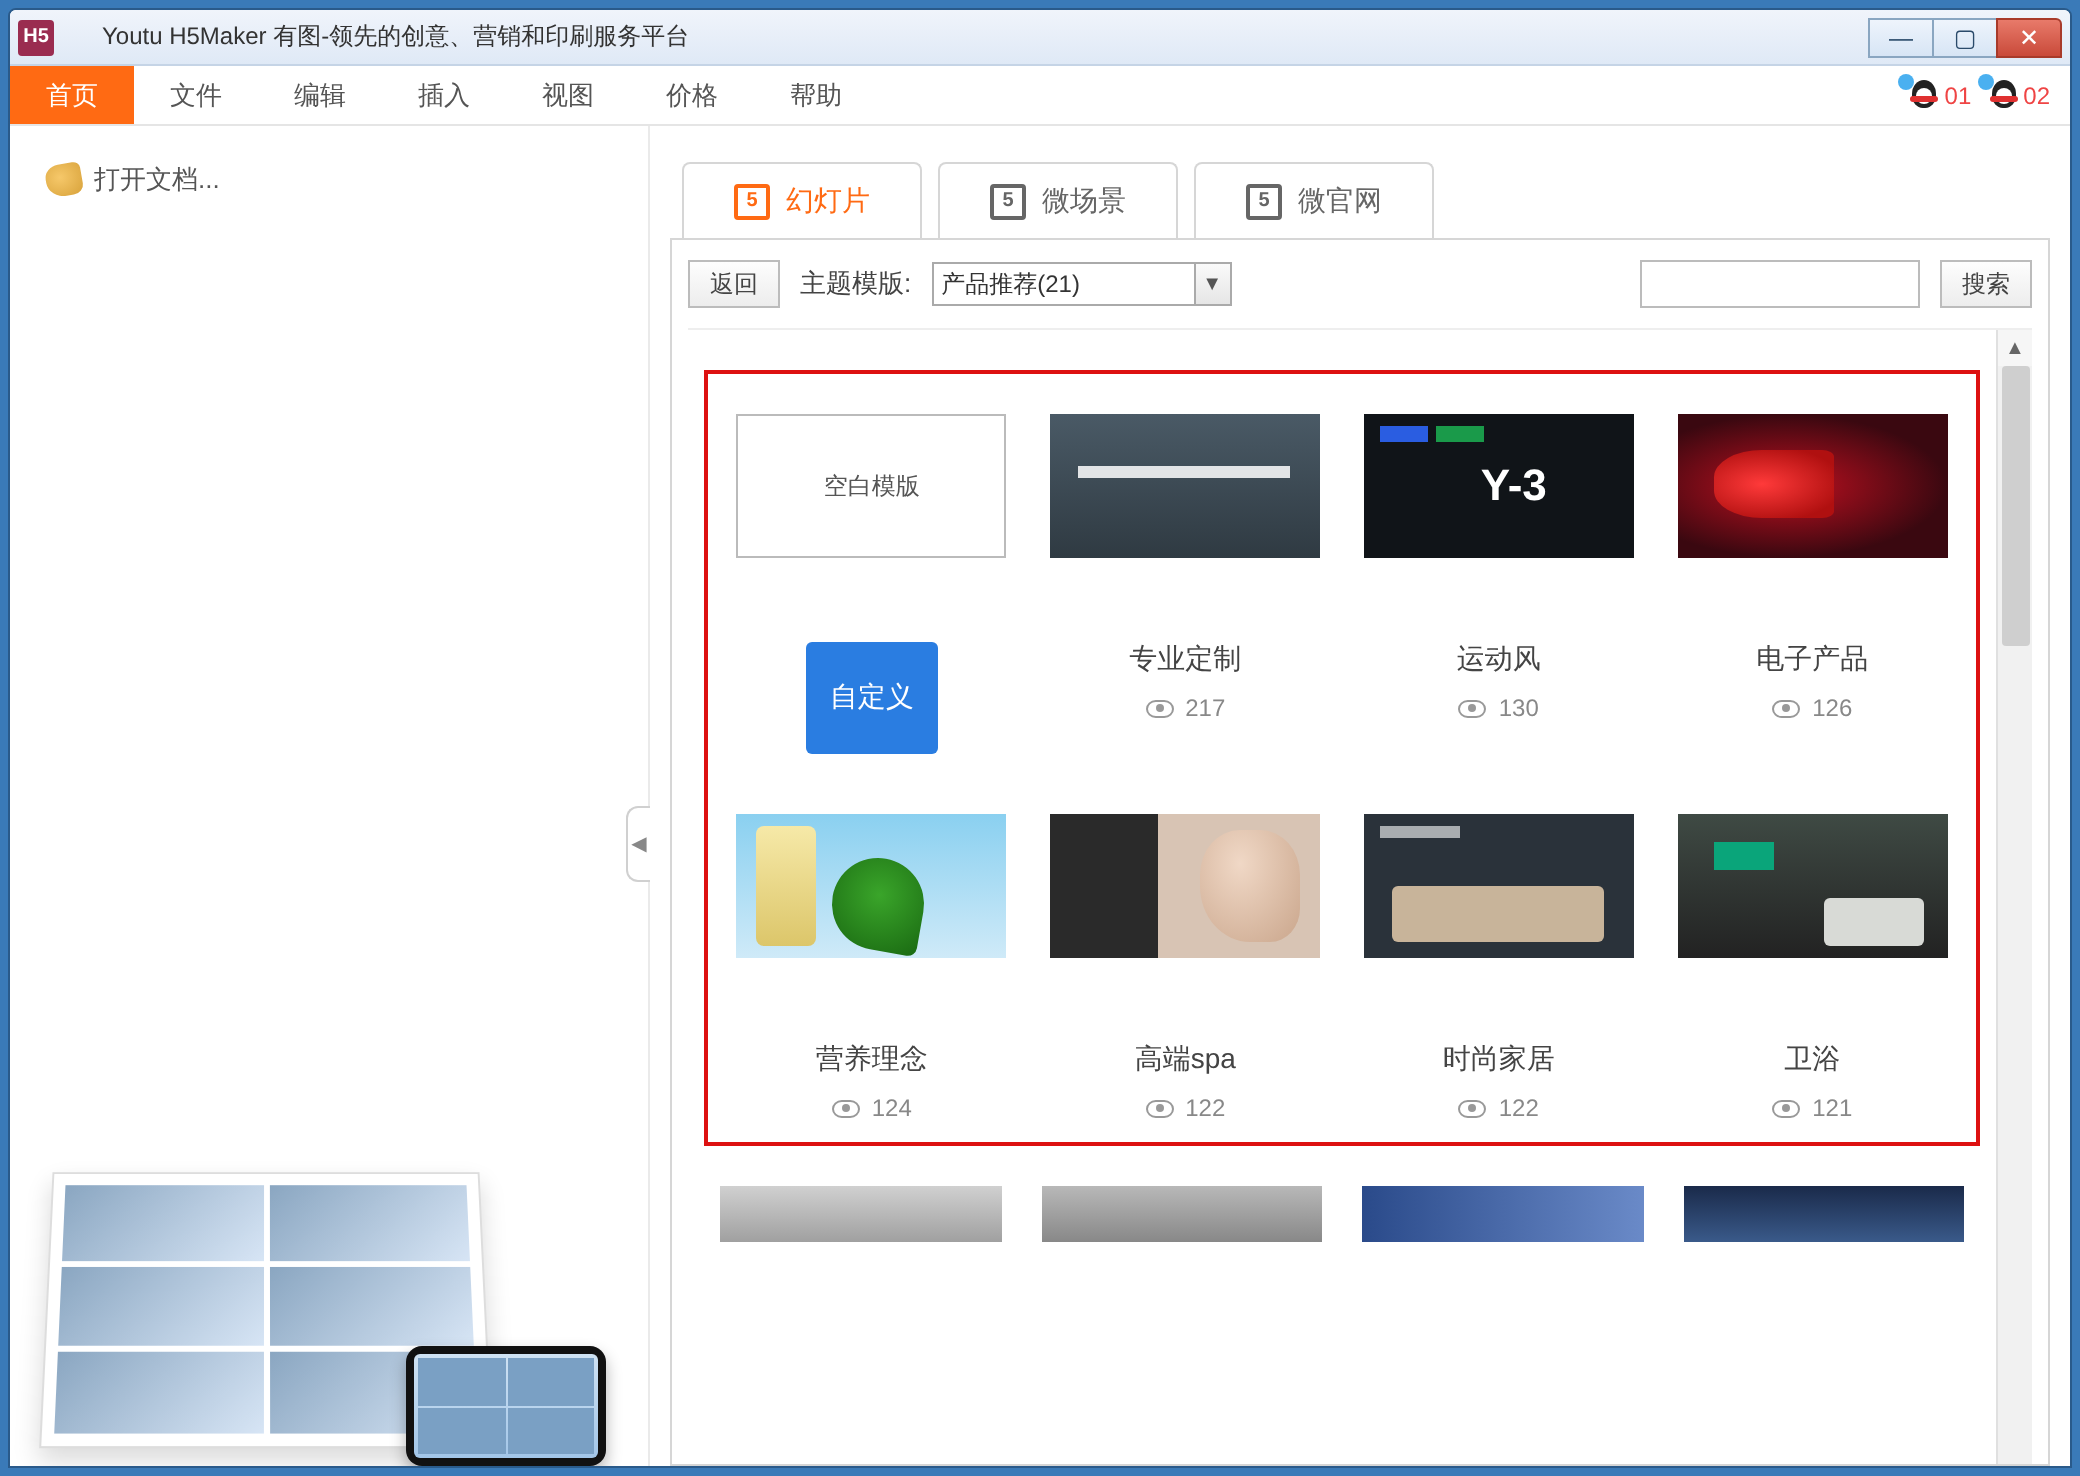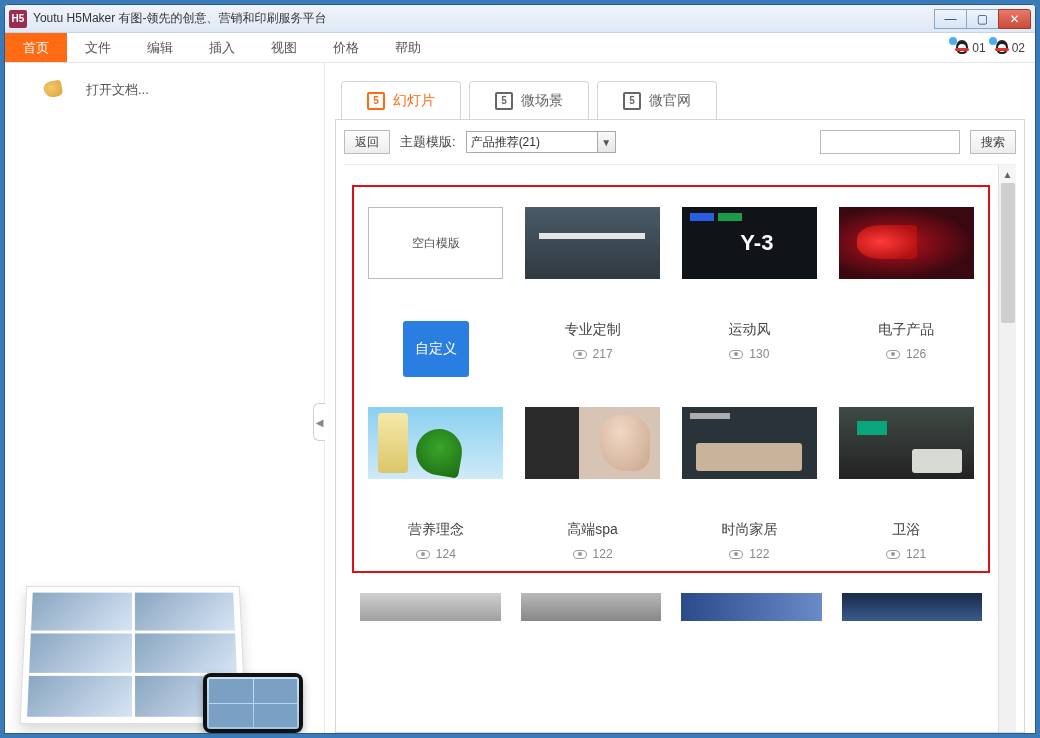--- a/index.html
+++ b/index.html
@@ -2,42 +2,42 @@
 <html><head>
 <meta charset="utf-8">
 <style>
 * { box-sizing: border-box; margin: 0; padding: 0; }
 body { font-family: "Microsoft YaHei", Arial, sans-serif; background: #3a7ab8; overflow: hidden; width: 1040px; height: 738px; }
 
 
 .window { width: 1032px; height: 730px; margin: 4px; background: #fff; border: 1px solid #2a5a8a; display: flex; flex-direction: column; border-radius: 4px 4px 0 0; overflow: hidden; }
 .titlebar { height: 28px; background: linear-gradient(#f0f4fb,#dfe9f6); display: flex; align-items: center; padding: 0 4px; border-bottom: 1px solid #c5d4e6; }
 .titlebar .appicon { width: 18px; height: 18px; background: #9a2c50; color: #fff; font-size: 10px; font-weight: bold; display: flex; align-items: center; justify-content: center; border-radius: 2px; }
-.titlebar .title { font-size: 12px; color: #333; margin-left: 6px; flex: 1; }
+.titlebar .title { font-size: 12px; color: #333; margin-left: 24px; flex: 1; }
 .winbtns { display: flex; }
 .winbtn { width: 33px; height: 20px; border: 1px solid #8aa6c1; background: linear-gradient(#eef4fc,#d7e5f5); display: flex; align-items: center; justify-content: center; font-size: 12px; color: #2a4a6a; margin-left: -1px; }
 .winbtn.close { background: linear-gradient(#e87a6a,#c94a3a); color: #fff; border-color: #a83a2a; border-radius: 0 3px 0 0; }
 
 
 .menubar { height: 30px; background: #fff; display: flex; align-items: stretch; border-bottom: 1px solid #e5e5e5; }
 .menuitem { padding: 12px 18px; font-size: 13px; color: #555; display: flex; align-items: center; cursor: default; }
 .menuitem.active { background: #ff6a13; color: #fff; }
 .menubar .spacer { flex: 1; }
 .qqgroup { display: flex; align-items: center; padding-right: 10px; gap: 8px; }
-.qqitem { display: flex; align-items: center; gap: 2px; font-size: 12px; color: #404040; }
+.qqitem { display: flex; align-items: center; gap: 2px; font-size: 12px; color: #ef4444; }
 .penguin { width: 16px; height: 16px; position: relative; }
 .penguin::before { content: ""; position: absolute; left: 2px; top: 0; width: 12px; height: 14px; background: #222; border-radius: 50% 50% 45% 45%; }
 .penguin::after { content: ""; position: absolute; left: 4px; top: 4px; width: 8px; height: 8px; background: #fff; border-radius: 50%; }
 .penguin .scarf { position: absolute; left: 1px; top: 8px; width: 14px; height: 3px; background: #e03030; border-radius: 2px; z-index: 2; }
 .bubble { width: 8px; height: 8px; background: #4ab0f0; border-radius: 50%; position: absolute; left: -5px; top: -3px; }
 
 
 .mainrow { flex: 1; display: flex; min-height: 0; }
 .sidebar { width: 320px; background: #fff; border-right: 1px solid #eaeaea; position: relative; padding-top: 18px; }
-.opendoc { display: flex; gap: 24px; font-size: 13px; color: #555; padding-left: 39px; }
+.opendoc { display: flex; align-items: center; gap: 6px; font-size: 13px; color: #555; padding-left: 18px; }
 .opendoc .hand { width: 18px; height: 16px; background: radial-gradient(ellipse at 40% 40%, #f6c86a, #d8a23a); border-radius: 40% 20% 30% 50%; transform: rotate(-10deg); }
 
 .collapsebtn { position: absolute; right: -1px; top: 340px; width: 12px; height: 38px; background: #fff; border: 1px solid #d0d0d0; border-right: none; border-radius: 6px 0 0 6px; display: flex; align-items: center; justify-content: center; font-size: 10px; color: #888; }
 
 .sidepreview { position: absolute; left: 18px; bottom: 0; width: 280px; height: 160px; }
 .book { position: absolute; left: 0; bottom: 10px; width: 220px; height: 140px; background: #fff; border: 1px solid #ddd; transform: perspective(400px) rotateX(10deg); box-shadow: 0 6px 12px rgba(0,0,0,.15); display: grid; grid-template-columns: 1fr 1fr; grid-template-rows: repeat(3,1fr); gap: 3px; padding: 6px; }
 .book div { background: linear-gradient(135deg,#8aa6c1,#d7e5f5); }
 .phone { position: absolute; right: 0; bottom: 0; width: 100px; height: 60px; background: #111; border-radius: 8px; padding: 4px; box-shadow: 0 4px 8px rgba(0,0,0,.3); }
 .phone .screen { width: 100%; height: 100%; background: linear-gradient(#cfe2f3,#a3c6e8); border-radius: 3px; display: grid; grid-template-columns: 1fr 1fr; grid-template-rows: 1fr 1fr; gap: 1px; padding: 2px; }
 .phone .screen div { background: #7aa0c4; }

